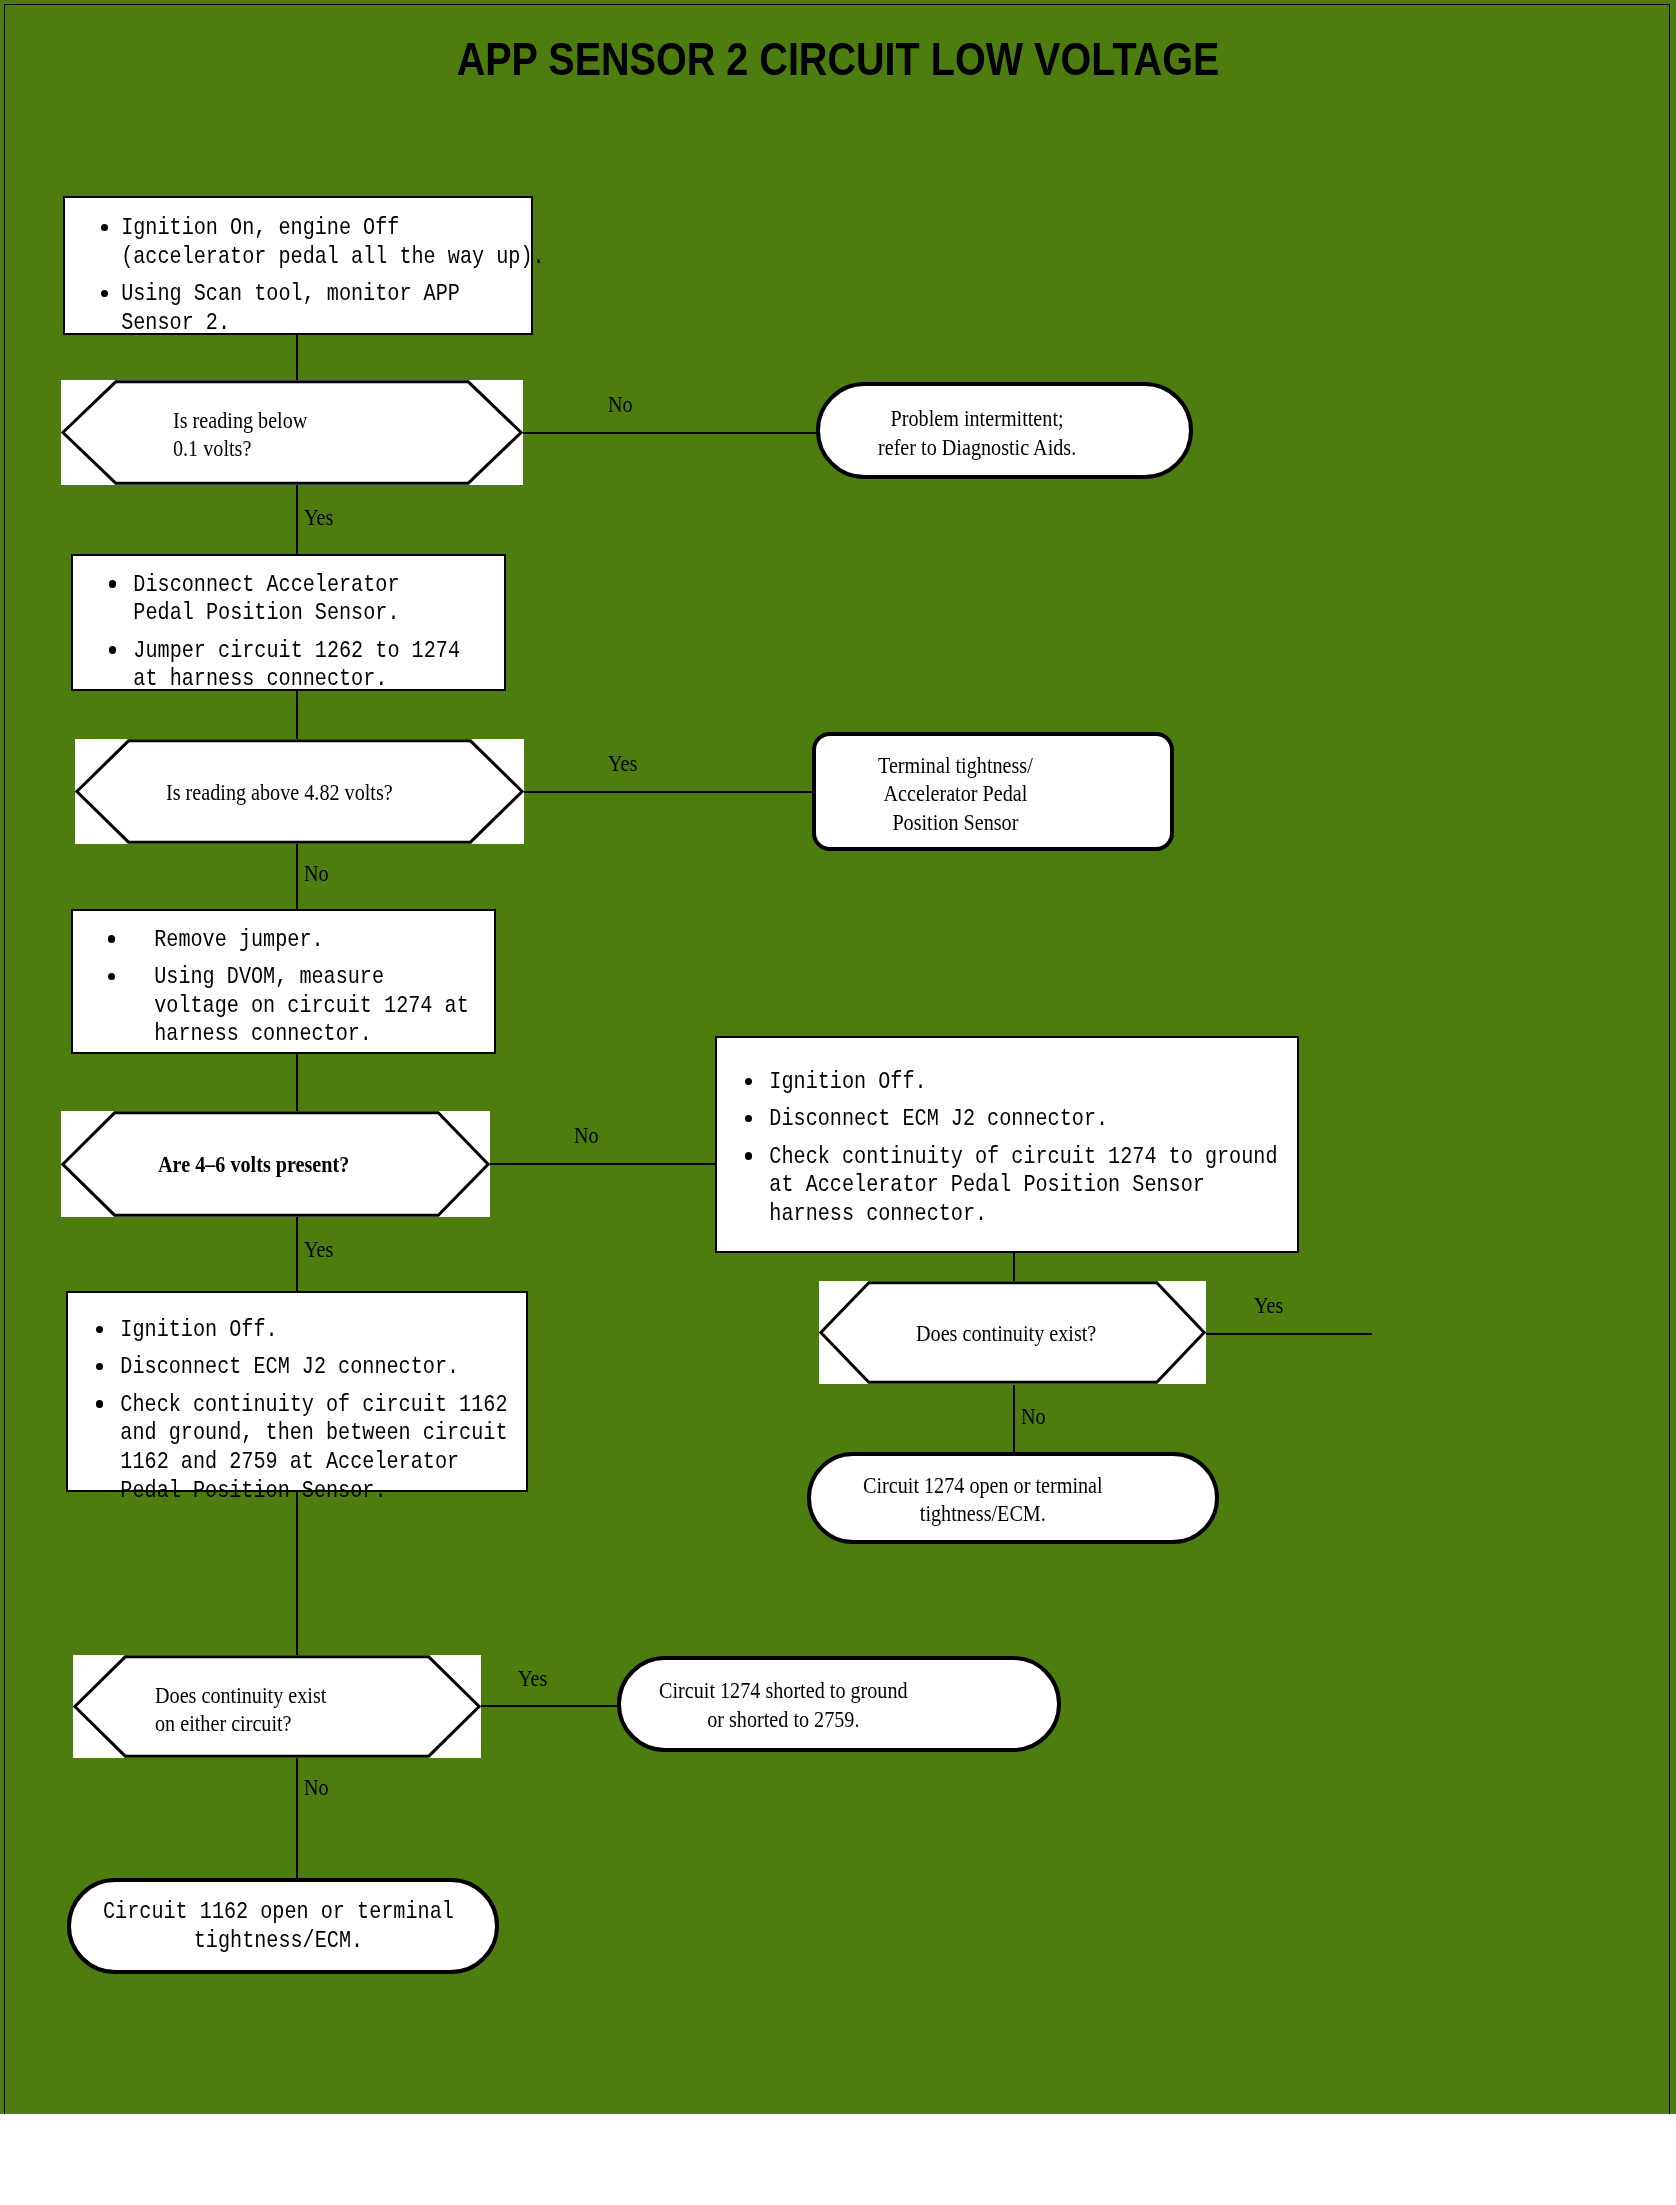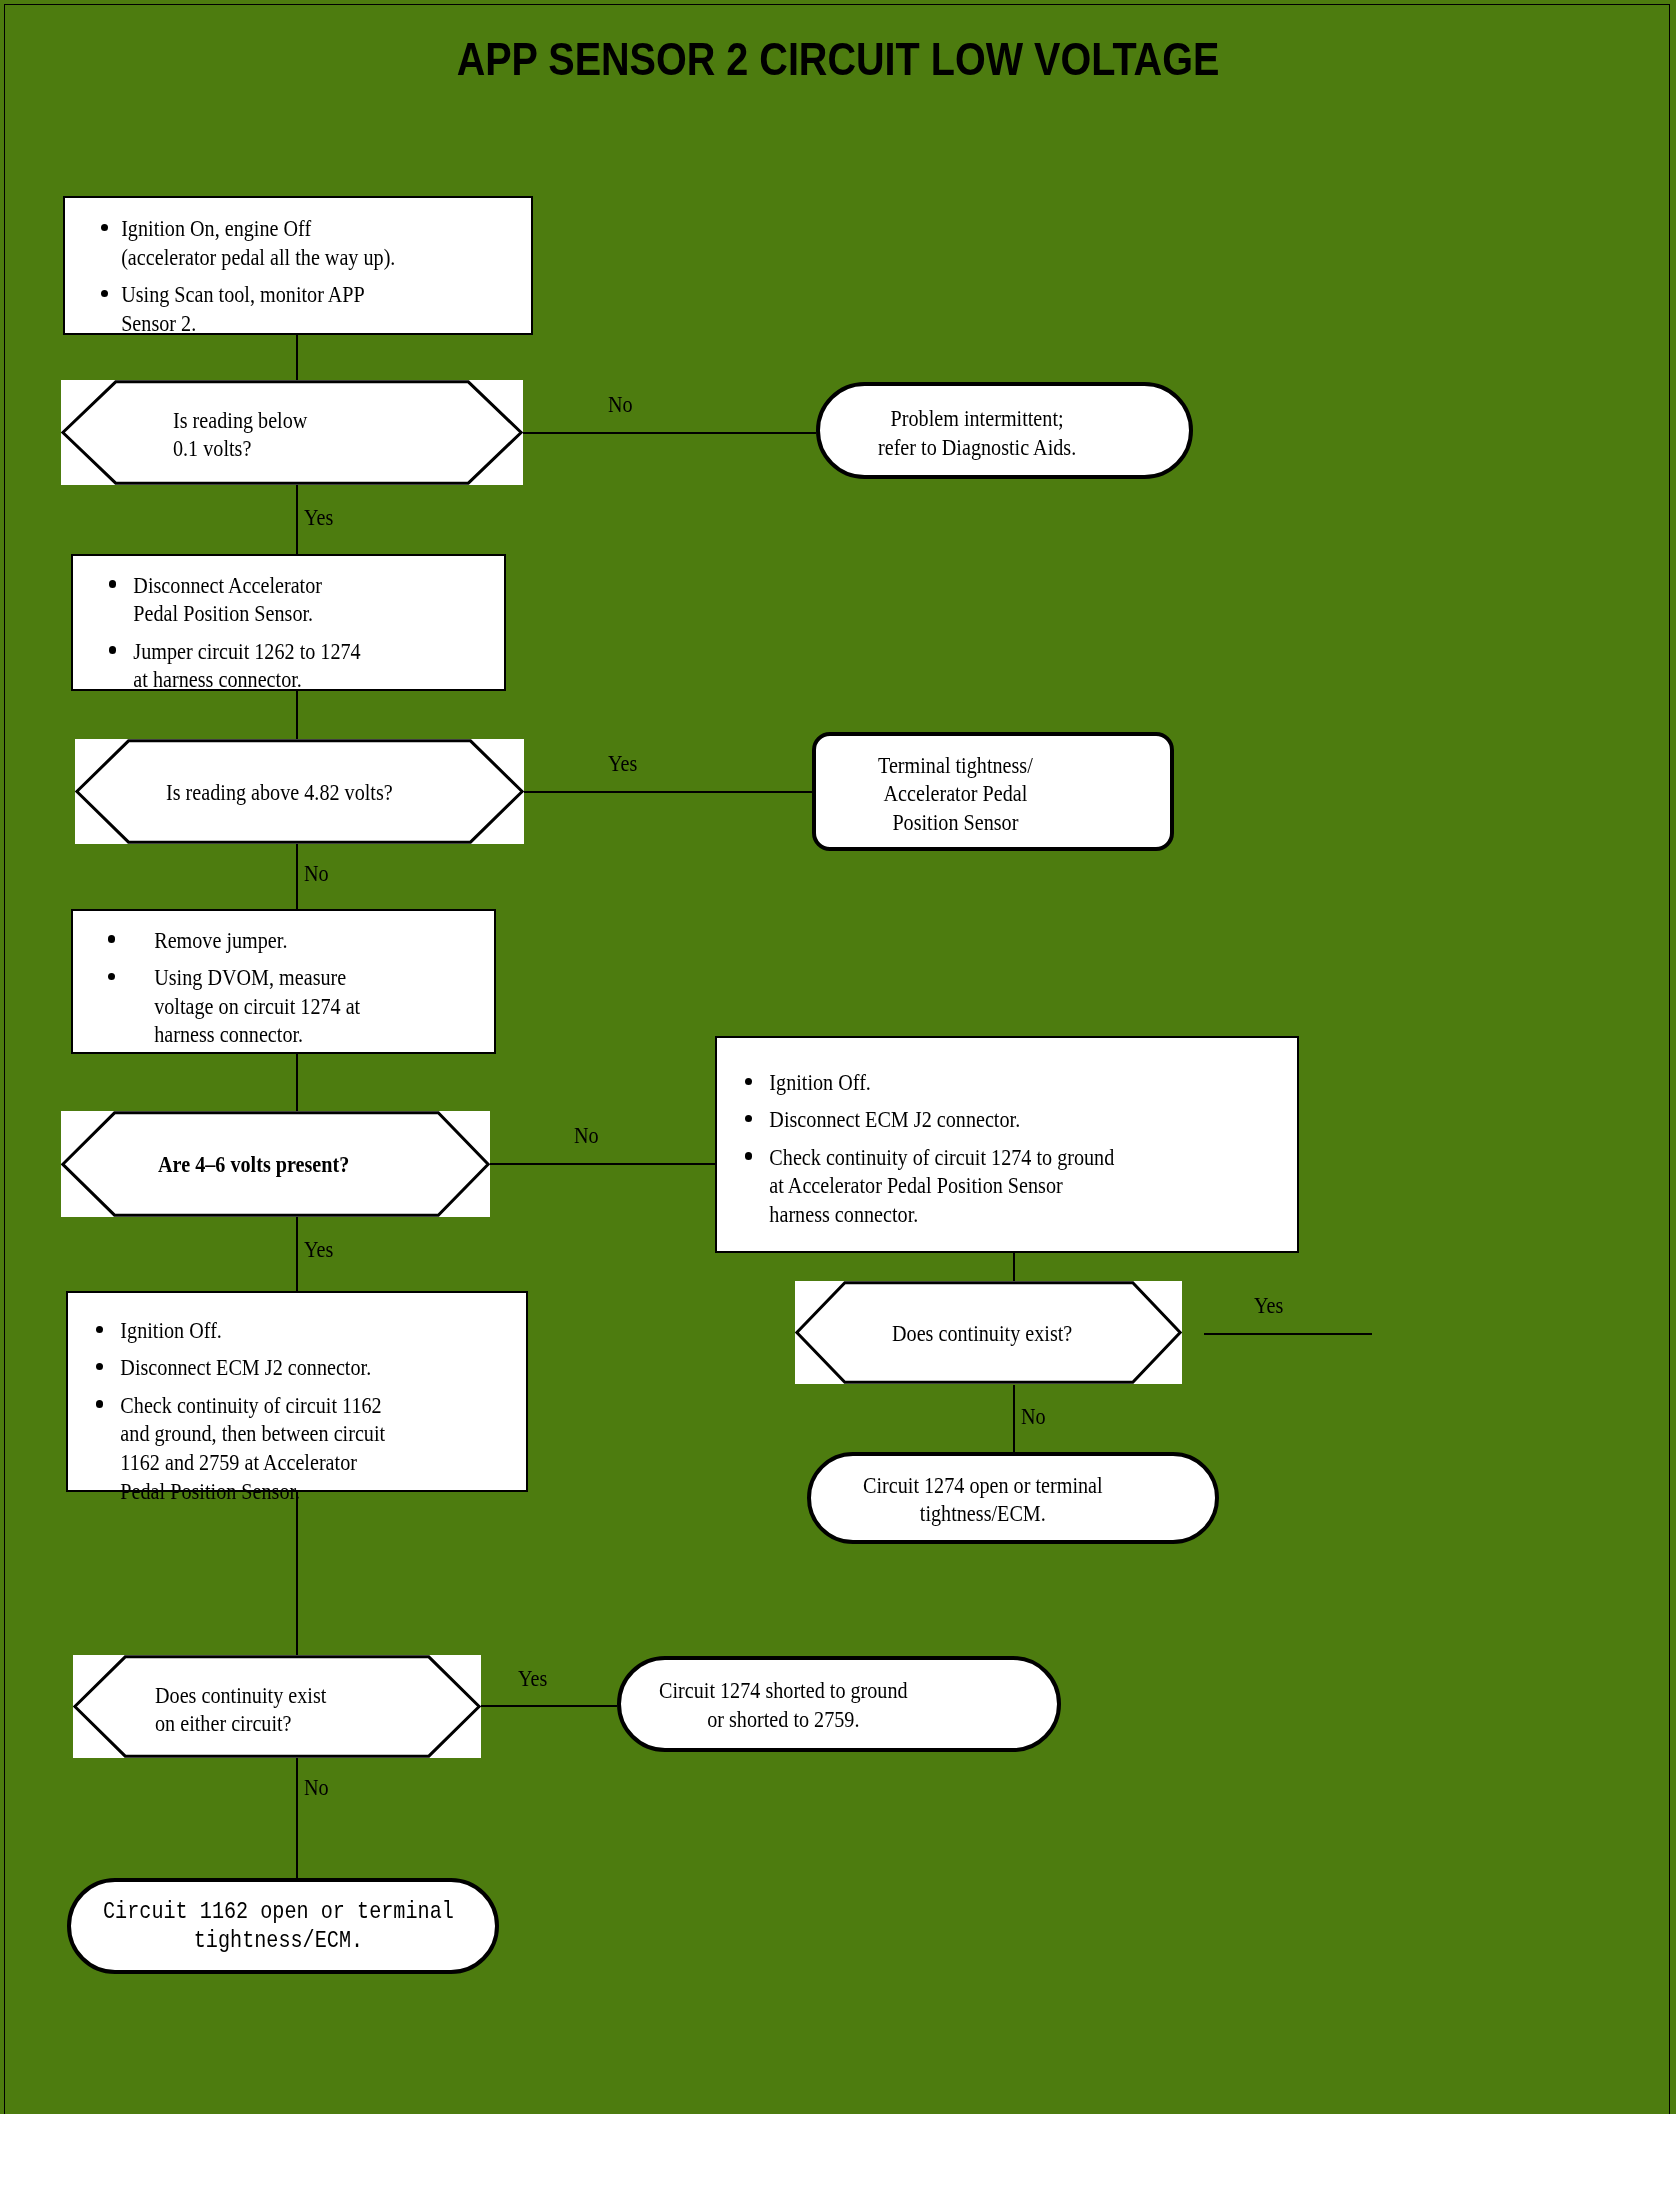--- a/index.html
+++ b/index.html
@@ -52,20 +52,21 @@
   .proc{
     position:absolute;
     border:2.4px solid #000;
     box-sizing:border-box;
     background:#fff;
   }
   ul.bullets{
     list-style:none;
     margin:0;
     padding:0;
+    font-family:Liberation Mono, monospace;
   }
   ul.bullets li{
     position:relative;
     margin:0 0 8.5px 0;
     padding:0;
   }
   ul.bullets li:last-child{margin-bottom:0;}
   ul.bullets li .dot{
     position:absolute;
     left:0; top:9.7px;
@@ -263,21 +264,21 @@
       </li>
       <li>
         <span class="dot"></span>
         <span class="btxt" style="padding-left:29px;">Check continuity of circuit 1274 to ground
 at Accelerator Pedal Position Sensor
 harness connector.</span>
       </li>
     </ul>
   </div>
 
-  <div class="dec" style="left:795px;top:1281px;width:387px;height:103px;">
+  <div class="dec" style="left:819px;top:1281px;width:387px;height:103px;">
     <svg viewBox="0 0 637 170" preserveAspectRatio="none">
       <polygon points="82,3 556,3 634,85 556,167 82,167 3,85" fill="#fff" stroke="#000" stroke-width="5"></polygon>
     </svg>
     <div class="dlabel ntext" style="left:97px;top:38px;">Does continuity exist?</div>
   </div>
 
 
   <div class="term" style="left:807px;top:1452px;width:412px;height:92px;border-radius:46px;">
     <div class="tinner ntext" style="left:52px;top:14.6px;">Circuit 1274 open or terminal
 tightness/ECM.</div>

